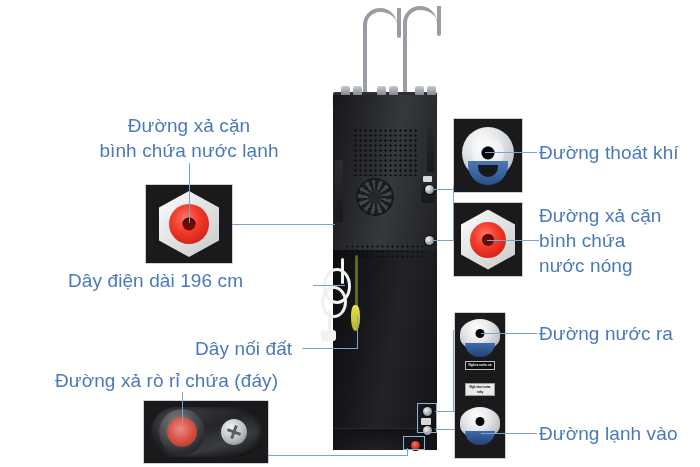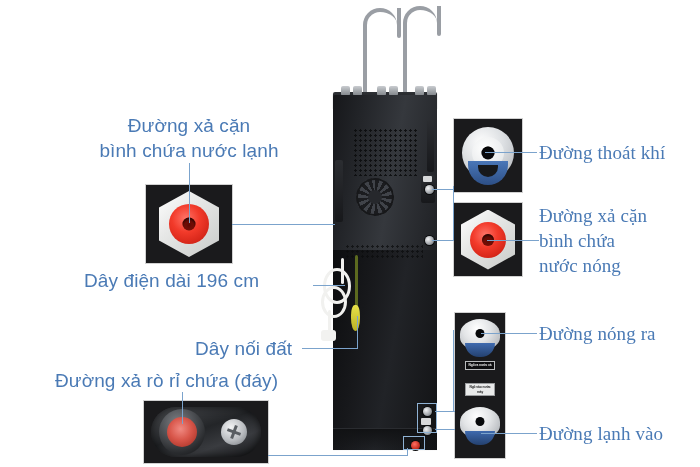--- a/index.html
+++ b/index.html
@@ -19,21 +19,21 @@
 
   .label {
     position: absolute;
     color: #4a7ab5;
     font-size: 19px;
     line-height: 25px;
     letter-spacing: 0.1px;
     white-space: pre-line;
     font-weight: 400;
   }
-  .label.right { text-align: left; font-family: Liberation Serif, serif; }
+  .label.right { text-align: left; }
   .label.center { text-align: center; }
 
   .leader {
     position: absolute;
     background: #7ba3cc;
   }
   .leader.h { height: 1px; }
   .leader.v { width: 1px; }
 
   
@@ -510,29 +510,29 @@
   <div class="leader v" style="left:408px; top:330px; height:82px;"></div>
 
   <div class="leader h" style="left:436px; top:333px; width:56px;"></div>
 
   <div class="leader h" style="left:436px; top:433px; width:56px;"></div>
   <div class="leader h" style="left:390px; top:429px; width:20px;"></div>
 
   <div class="label center" style="left:38px; top:113px; width:212px;">Đường xả cặn
 bình chứa nước lạnh</div>
 
-  <div class="label" style="left:39px; top:268px;text-align:right;">Dây điện dài 196 cm</div>
+  <div class="label" style="left:23px; top:268px;text-align:right;">Dây điện dài 196 cm</div>
 
   <div class="label" style="left:150px; top:336px;">Dây nối đất</div>
 
   <div class="label" style="left:10px; top:368px;">Đường xả rò rỉ chứa (đáy)</div>
 
   <div class="label right" style="left:494px; top:140px;">Đường thoát khí</div>
 
   <div class="label right" style="left:494px; top:203px;">Đường xả cặn
 bình chứa
 nước nóng</div>
 
-  <div class="label right" style="left:494px; top:321px;">Đường nóng ra</div>
+  <div class="label right" style="left:494px; top:321px;">Đường nước ra</div>
 
   <div class="label right" style="left:494px; top:421px;">Đường lạnh vào</div>
 
 </div>
 
 </body></html>

